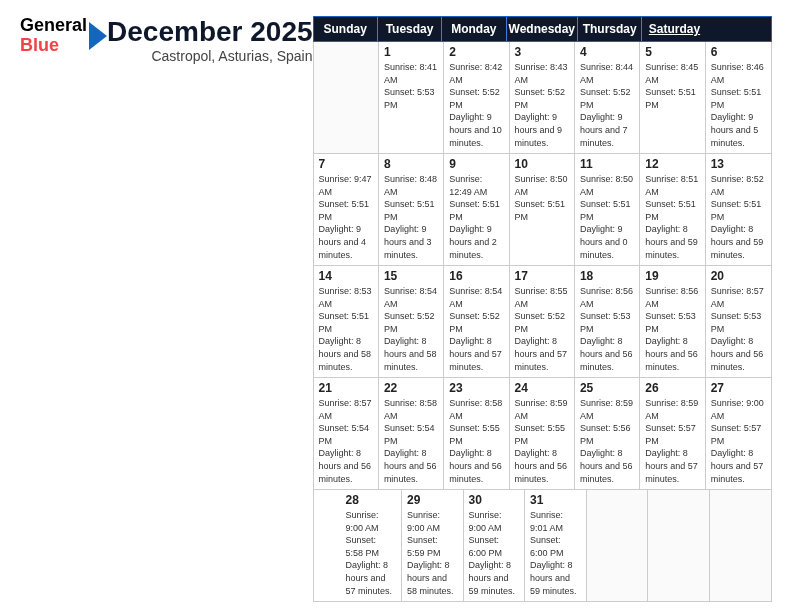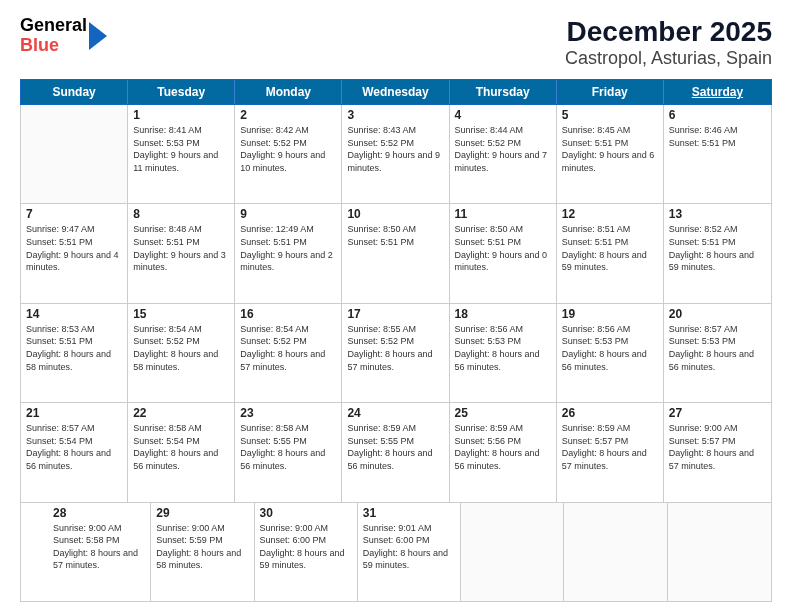--- a/index.html
+++ b/index.html
@@ -8,21 +8,21 @@
       background: #fff;
       width: 792px;
       height: 612px;
       overflow: hidden;
     }
     .page {
       width: 792px;
       height: 612px;
       padding: 16px 20px 10px 20px;
       display: flex;
-      flex-direction: column;
+      flex-direction: row;
     }
     .header {
       display: flex;
       justify-content: space-between;
       align-items: flex-start;
       margin-bottom: 10px;
     }
     .logo {
       display: flex;
       align-items: center;
@@ -43,32 +43,32 @@
     }
     .title-block {
       text-align: right;
     }
     .month-title {
       font-size: 28px;
       font-weight: bold;
       color: #0f172a;
     }
     .subtitle {
-      font-size: 18px;
+      font-size: 14px;
       color: #444;
     }
     .calendar {
       flex: 1;
       display: flex;
       flex-direction: column;
     }
     .cal-header-row {
       display: grid;
       grid-template-columns: repeat(7, 1fr);
-      background: #0369a1;
+      background: #0f172a;
       border: 1px solid #1565C0;
     }
     .cal-header-cell {
       color: #fff;
       font-size: 12px;
       font-weight: bold;
       text-align: center;
       padding: 5px 2px;
       border-right: 1px solid #3a7fd5;
     }
@@ -132,31 +132,29 @@
     </div>
   </div>
 
   <div class="calendar">
     <div class="cal-header-row" id="cal-header">
         <div class="cal-header-cell">Sunday</div>
         <div class="cal-header-cell">Tuesday</div>
         <div class="cal-header-cell">Monday</div>
         <div class="cal-header-cell">Wednesday</div>
         <div class="cal-header-cell">Thursday</div>
-        <div class="cal-header-cell">Friday</div>
         <div class="cal-header-cell">Saturday</div>
       </div>
     <div class="cal-body" id="cal-body">
         <div class="cal-week">
           <div class="cal-cell empty"></div>
           <div class="cal-cell">
             <span class="day-number">1</span>
             <span class="cell-line">Sunrise: 8:41 AM</span>
             <span class="cell-line">Sunset: 5:53 PM</span>
-            <span class="cell-line">Daylight: 9 hours and 11 minutes.</span>
           </div>
           <div class="cal-cell">
             <span class="day-number">2</span>
             <span class="cell-line">Sunrise: 8:42 AM</span>
             <span class="cell-line">Sunset: 5:52 PM</span>
             <span class="cell-line">Daylight: 9 hours and 10 minutes.</span>
           </div>
           <div class="cal-cell">
             <span class="day-number">3</span>
             <span class="cell-line">Sunrise: 8:43 AM</span>
@@ -166,26 +164,26 @@
           <div class="cal-cell">
             <span class="day-number">4</span>
             <span class="cell-line">Sunrise: 8:44 AM</span>
             <span class="cell-line">Sunset: 5:52 PM</span>
             <span class="cell-line">Daylight: 9 hours and 7 minutes.</span>
           </div>
           <div class="cal-cell">
             <span class="day-number">5</span>
             <span class="cell-line">Sunrise: 8:45 AM</span>
             <span class="cell-line">Sunset: 5:51 PM</span>
-            <span class="cell-line">Daylight: 9 hours and 6 minutes.</span>
           </div>
           <div class="cal-cell">
             <span class="day-number">6</span>
             <span class="cell-line">Sunrise: 8:46 AM</span>
             <span class="cell-line">Sunset: 5:51 PM</span>
+            <span class="cell-line">Daylight: 9 hours and 5 minutes.</span>
           </div>
         </div>
         <div class="cal-week">
           <div class="cal-cell">
             <span class="day-number">7</span>
             <span class="cell-line">Sunrise: 9:47 AM</span>
             <span class="cell-line">Sunset: 5:51 PM</span>
             <span class="cell-line">Daylight: 9 hours and 4 minutes.</span>
           </div>
           <div class="cal-cell">

